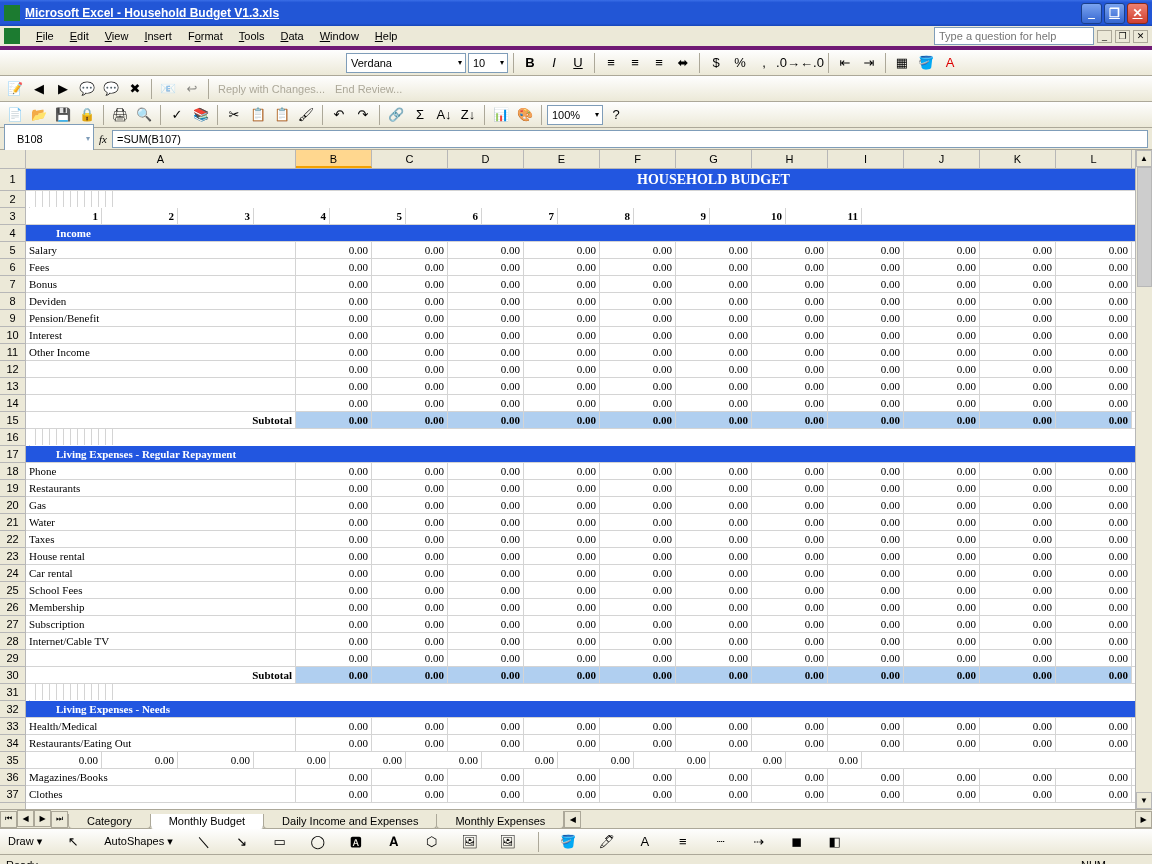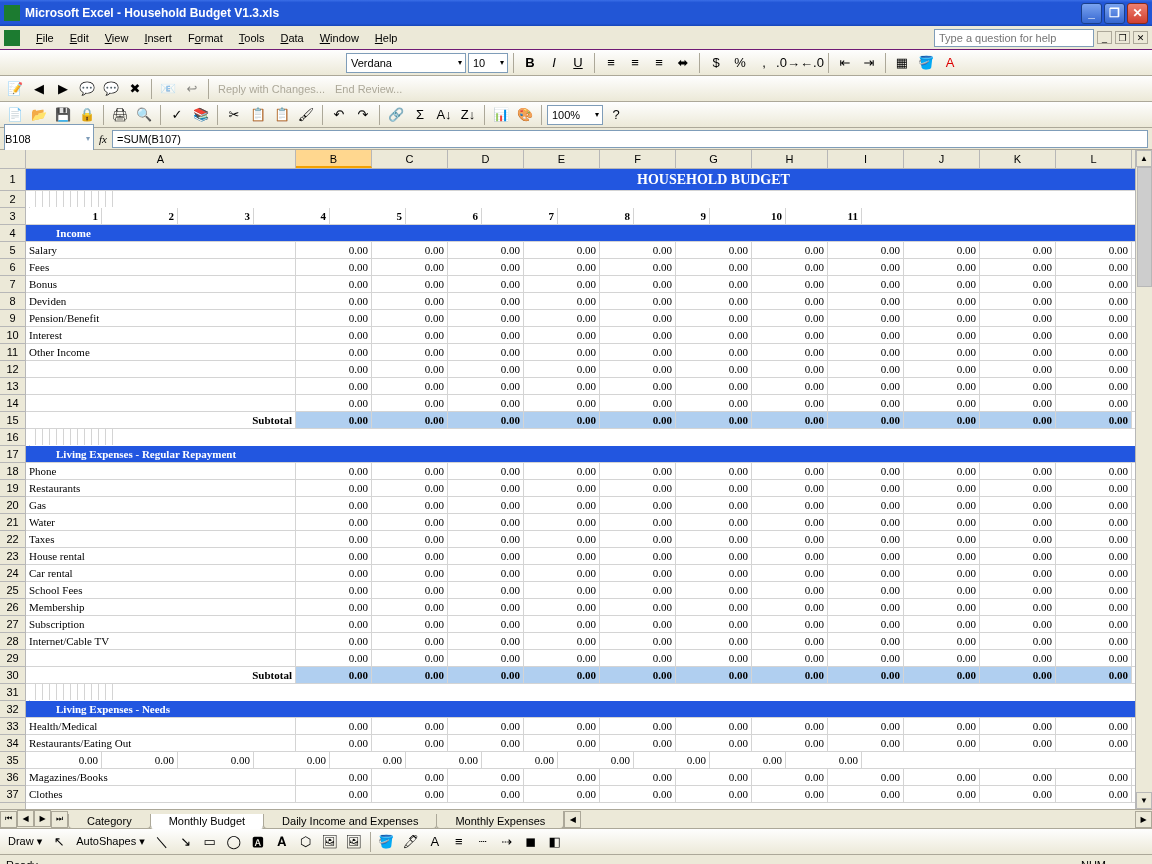--- a/index.html
+++ b/index.html
@@ -1,45 +1,45 @@
 <!DOCTYPE html>
 <html><head>
 <meta charset="utf-8">
 <style>
 * { box-sizing: border-box; margin: 0; padding: 0; font-family: Tahoma, sans-serif; }
 body { width: 1152px; height: 864px; background: #ece9d8; overflow: hidden; font-size: 11px; }
 
 
-.titlebar { height: 26px; background: linear-gradient(#3a6ee7, #2256d6 10%, #2256d6 90%, #1746b8); color: #fff; display: flex; align-items: center; padding: 0 4px; font-size: 12px; font-weight: bold; }
+.titlebar { height: 26px; background: linear-gradient(#3a6ee7, #2256d6 10%, #2256d6 90%, #1746b8); color: #fff; display: flex; align-items: center; padding: 0 4px; font-size: 12px; font-weight: bold; text-decoration: underline; }
 .titlebar .app-icon { width: 16px; height: 16px; background: #1c7b30; margin-right: 5px; display: inline-block; }
 .titlebar .title { flex: 1; }
 .winbtn { width: 21px; height: 21px; margin-left: 2px; border-radius: 3px; display: flex; align-items: center; justify-content: center; font-family: Arial; font-weight: bold; font-size: 12px; color: #fff; }
 .winbtn.min, .winbtn.max { background: linear-gradient(#7ba4f0, #3566d0); border: 1px solid #1a3f8a; }
 .winbtn.close { background: linear-gradient(#f08070, #d04030); border: 1px solid #8a2a1a; }
 
 
-.menubar { height: 24px; background: #ece9d8; border-bottom: 1px solid #701a75; display: flex; align-items: center; padding: 0 4px; }
+.menubar { height: 24px; background: #ece9d8; border-bottom: 4px solid #701a75; display: flex; align-items: center; padding: 0 4px; }
 .menubar .app-sm { width: 16px; height: 16px; background: #1c7b30; margin-right: 8px; }
 .menubar .mi { padding: 3px 8px; cursor: default; }
 .menubar .mi u { text-decoration: underline; }
 .menubar .help-input { margin-left: auto; width: 160px; height: 18px; font-size: 11px; border: 1px solid #7f9db9; color: #aca899; padding: 0 4px; background: #fff; }
 .menubar .wctl { width: 15px; height: 13px; margin-left: 3px; display: flex; align-items: center; justify-content: center; font-size: 9px; border: 1px solid #aca899; background: #ece9d8; cursor: pointer; }
 
 
 .toolbar { height: 26px; background: linear-gradient(#fefefe, #ece9d8); border-bottom: 1px solid #aca899; display: flex; align-items: center; padding: 0 4px; gap: 2px; }
 .tool { width: 22px; height: 22px; display: flex; align-items: center; justify-content: center; cursor: pointer; border: 1px solid transparent; font-size: 13px; }
 .tool.disabled { opacity: 0.45; cursor: default; }
 .sep { width: 1px; height: 20px; background: #aca899; margin: 0 3px; }
 .combo { height: 20px; border: 1px solid #7f9db9; background: #fff; padding: 0 16px 0 4px; font-size: 11px; display: flex; align-items: center; position: relative; }
 .combo::after { content: "▾"; position: absolute; right: 3px; font-size: 8px; color: #000; }
 .toolbar .txt { font-size: 11px; color: #aca899; padding: 0 4px; }
 
 
 .fbar { height: 22px; background: #ece9d8; border-bottom: 1px solid #aca899; display: flex; align-items: center; padding: 0 4px; }
-.namebox { width: 90px; height: 30px; border: 1px solid #7f9db9; background: #fff; padding: 0 0; font-size: 11px; display: flex; align-items: center; position: relative; }
+.namebox { width: 90px; height: 30px; border: 1px solid #7f9db9; background: #fff; padding: 0 12px; font-size: 11px; display: flex; align-items: center; position: relative; }
 .namebox::after { content: "▾"; position: absolute; right: 3px; font-size: 8px; color: #7f9db9; }
 .fx { width: 18px; text-align: center; font-style: italic; font-family: "Times New Roman"; }
 .finput { flex: 1; height: 18px; border: 1px solid #7f9db9; background: #fff; padding: 0 4px; font-size: 11px; display: flex; align-items: center; }
 
 
 .sheet-area { position: relative; height: 659px; background: #fff; overflow: hidden; }
 .corner { position: absolute; left: 0; top: 0; width: 26px; height: 19px; background: #ece9d8; border-right: 1px solid #b7b7b7; border-bottom: 1px solid #b7b7b7; z-index: 4; }
 .colhdrs { position: absolute; left: 26px; top: 0; right: 17px; height: 19px; display: flex; background: #ece9d8; border-bottom: 1px solid #b7b7b7; z-index: 3; }
 .ch { border-right: 1px solid #b7b7b7; text-align: center; font-size: 11px; line-height: 18px; color: #000; }
 .ch.a { width: 270px; }
@@ -72,21 +72,21 @@
 
 .tabs-row { height: 19px; background: #ece9d8; display: flex; align-items: center; border-top: 1px solid #aca899; }
 .tabs-nav .nb { width: 17px; height: 17px; border: 1px solid #aca899; display: inline-flex; align-items: center; justify-content: center; font-size: 8px; background: #ece9d8; }
 .tabs-list { display: flex; align-items: flex-end; height: 19px; }
 .tab { padding: 1px 18px; font-size: 11px; background: #ece9d8; border: 1px solid #aca899; border-top: none; border-radius: 0 0 4px 4px; margin-right: -1px; }
 .tab.active { background: #fff; font-weight: normal; border-bottom: 1px solid #fff; }
 .hscroll { flex: 1; height: 17px; background: #ece9d8; border-left: 1px solid #aca899; display: flex; }
 .hscroll .btn { width: 17px; border: 1px solid #aca899; display: flex; align-items: center; justify-content: center; font-size: 8px; }
 
 
-.drawbar { height: 26px; background: linear-gradient(#fefefe, #ece9d8); border-top: 1px solid #aca899; display: flex; align-items: center; padding: 0 4px; gap: 2px; }
+.drawbar { height: 26px; background: linear-gradient(#fefefe, #ece9d8); border-top: 1px solid #aca899; display: flex; align-items: center; padding: 0 4px; gap: 16px; }
 .drawbar .lbl { font-size: 11px; padding: 0 4px; }
 
 
 .status { height: 20px; background: #ece9d8; border-top: 1px solid #aca899; display: flex; align-items: center; padding: 0 6px; font-size: 11px; }
 .status .num { margin-left: auto; margin-right: 40px; }
 </style>
 </head>
 <body>
 
 <div class="titlebar">

